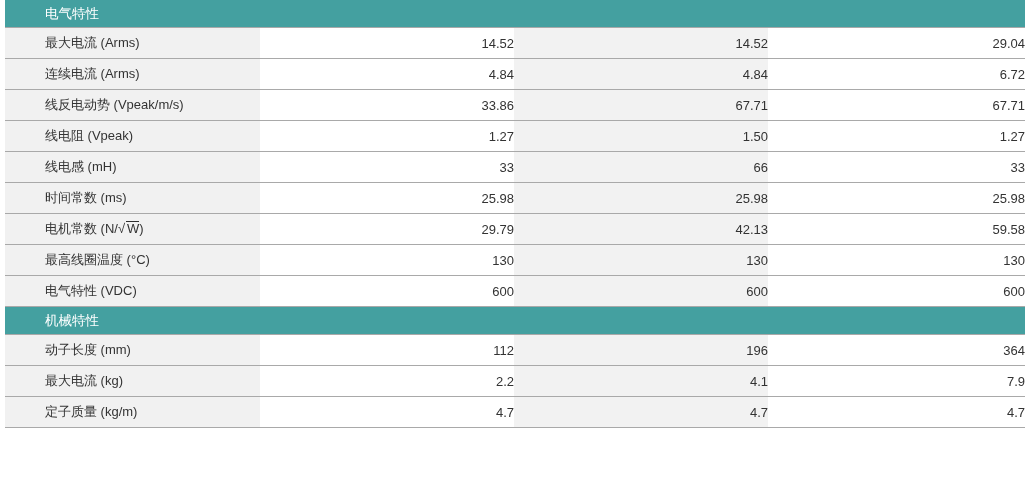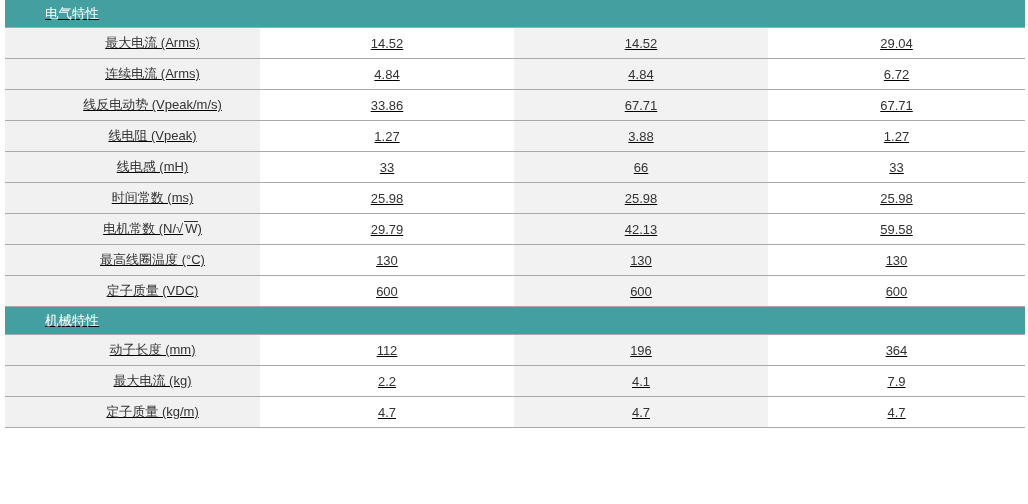--- a/index.html
+++ b/index.html
@@ -19,21 +19,20 @@
     background: #ffffff;
     padding-left: 5px;
     padding-right: 3px;
     overflow: hidden;
   }
 
   table.spec-table {
     width: 1020px;
     border-collapse: collapse;
     table-layout: fixed;
-    text-decoration: underline;
   }
 
   
   col.c-label { width: 255px; }
   col.c-v1    { width: 254px; }
   col.c-v2    { width: 254px; }
   col.c-v3    { width: 257px; }
 
   
   tr.section-header > th {
@@ -54,28 +53,28 @@
     height: 31px;
     font-size: 13px;
     color: #333333;
     border-top: 1px solid #a9a9a9;
     border-bottom: 1px solid #a9a9a9;
     white-space: nowrap;
   }
 
   td.label-cell {
     background: #f1f1f1;
-    text-align: center;
+    text-align: left;
     padding-left: 40px;
     color: #2e2e2e;
   }
 
   td.value-cell {
     background: #ffffff;
-    text-align: center;
+    text-align: right;
     color: #3a3a3a;
   }
 
   td.value-cell.shaded {
     background: #f2f2f2;
   }
 
   
   .radical {
     display: inline-block;
@@ -114,21 +113,21 @@
         </tr>
         <tr class="data-row">
           <td class="label-cell">线反电动势 (Vpeak/m/s)</td>
           <td class="value-cell">33.86</td>
           <td class="value-cell shaded">67.71</td>
           <td class="value-cell">67.71</td>
         </tr>
         <tr class="data-row">
           <td class="label-cell">线电阻 (Vpeak)</td>
           <td class="value-cell">1.27</td>
-          <td class="value-cell shaded">3.88</td>
+          <td class="value-cell shaded">1.50</td>
           <td class="value-cell">1.27</td>
         </tr>
         <tr class="data-row">
           <td class="label-cell">线电感 (mH)</td>
           <td class="value-cell">33</td>
           <td class="value-cell shaded">66</td>
           <td class="value-cell">33</td>
         </tr>
         <tr class="data-row">
           <td class="label-cell">时间常数 (ms)</td>
@@ -142,21 +141,21 @@
           <td class="value-cell shaded">42.13</td>
           <td class="value-cell">59.58</td>
         </tr>
         <tr class="data-row">
           <td class="label-cell">最高线圈温度 (°C)</td>
           <td class="value-cell">130</td>
           <td class="value-cell shaded">130</td>
           <td class="value-cell">130</td>
         </tr>
         <tr class="data-row">
-          <td class="label-cell">定子质量 (VDC)</td>
+          <td class="label-cell">电气特性 (VDC)</td>
           <td class="value-cell">600</td>
           <td class="value-cell shaded">600</td>
           <td class="value-cell">600</td>
         </tr>
         <tr class="section-header">
           <th colspan="4">机械特性</th>
         </tr>
         <tr class="data-row">
           <td class="label-cell">动子长度 (mm)</td>
           <td class="value-cell">112</td>

